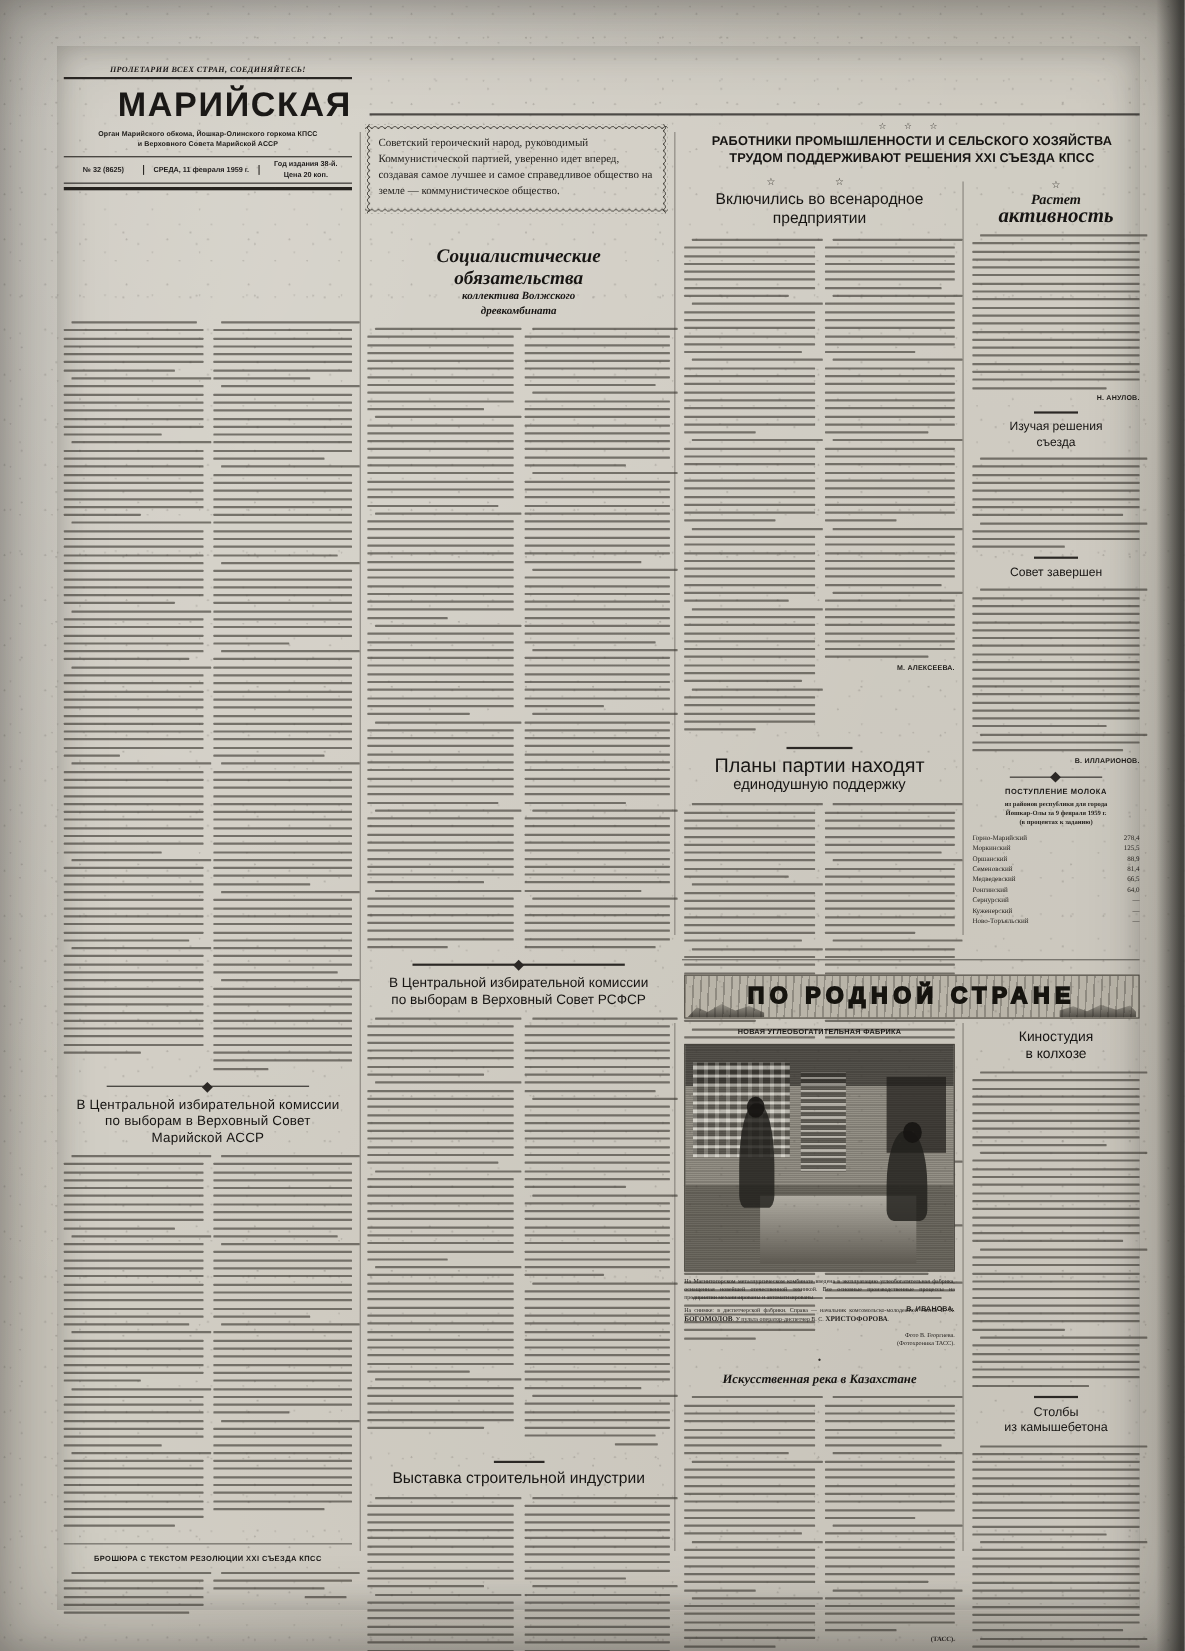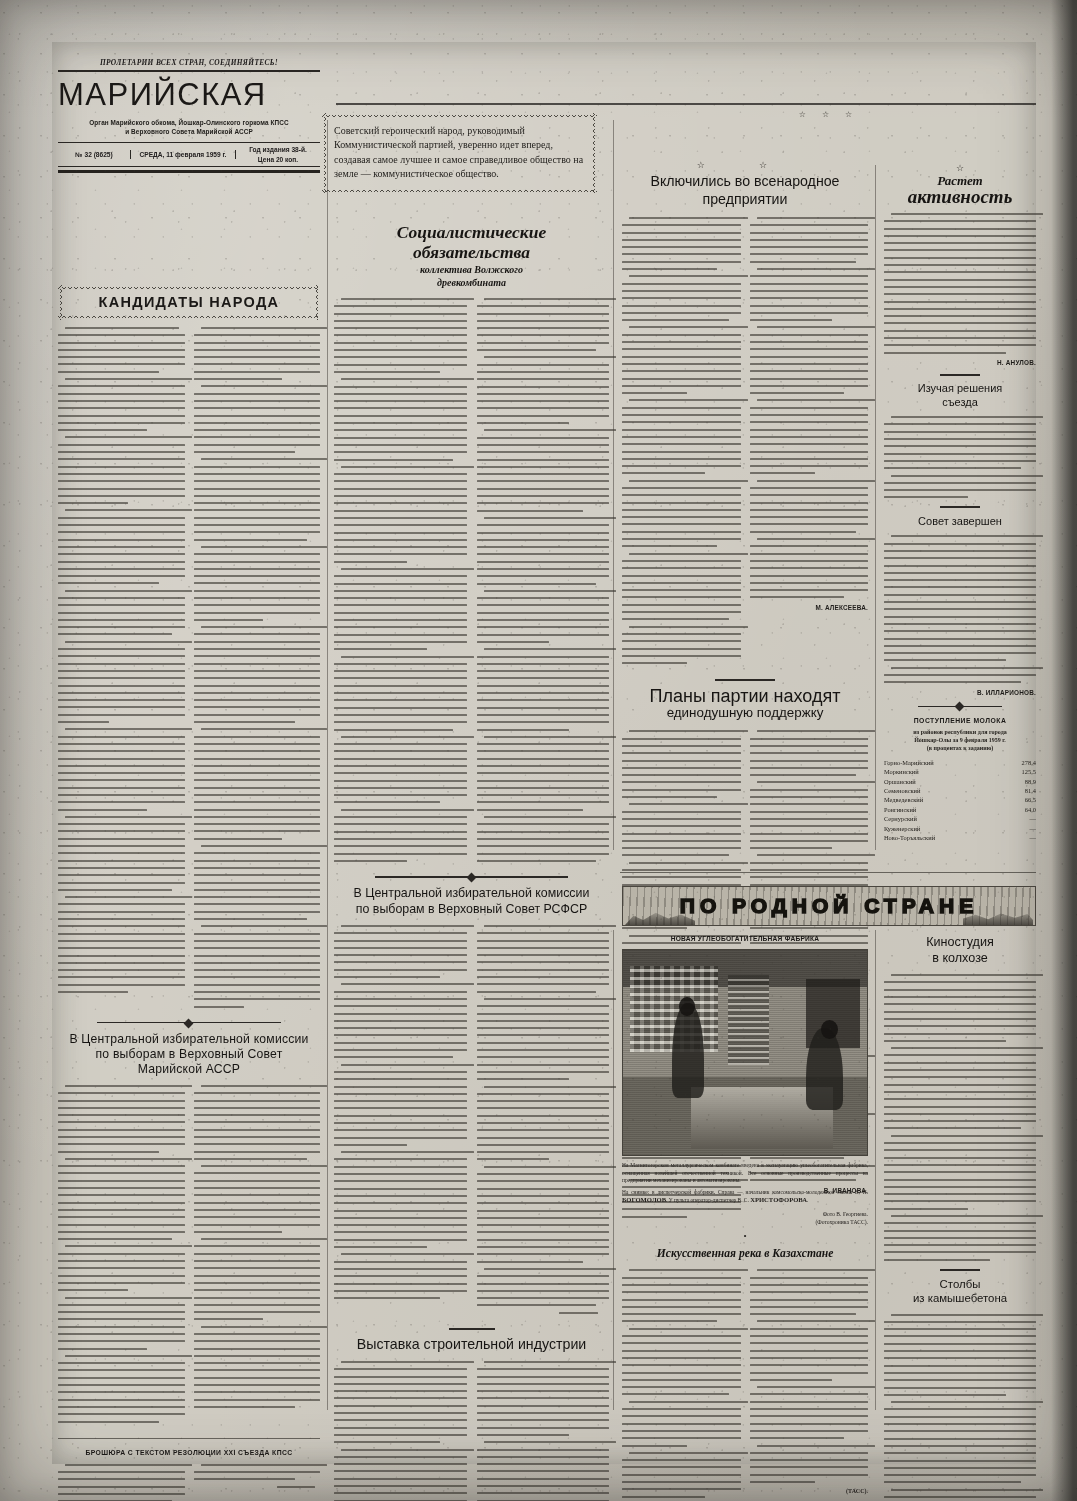--- a/index.html
+++ b/index.html
@@ -37,22 +37,22 @@
   
   .vrule{position:absolute;width:1px;background:#4a463f;opacity:.55;}
   .hrule{position:absolute;height:1px;background:#3b3832;opacity:.7;}
   .hrule2{position:absolute;height:2px;background:#2b2825;opacity:.8;}
 
   
   #masthead{position:absolute;left:58px;top:58px;width:262px;}
   .proletarii{font-family:"Liberation Serif",serif;font-style:italic;font-weight:bold;
     font-size:7.4px;letter-spacing:.35px;text-align:center;color:#232020;}
   .mh-rule{height:2px;background:#2a2724;margin:3px 0 7px;}
-  .mariyskaya{font-family:"Liberation Sans",sans-serif;font-weight:normal;font-size:31px;
-    letter-spacing:1.5px;text-align:left;color:#1b1917;line-height:32px;}
+  .mariyskaya{font-family:"Liberation Sans",sans-serif;font-weight:bold;font-size:31px;
+    letter-spacing:1.5px;text-align:right;color:#1b1917;line-height:32px;}
   .pravda{
     font-family:"Liberation Sans",sans-serif;font-weight:bold;font-size:46px;
     letter-spacing:2px;text-align:center;color:#141211;line-height:48px;
     -webkit-text-stroke:1.2px #141211;}
   .organ{font-family:"Liberation Sans",sans-serif;font-weight:bold;font-size:6.4px;
     text-align:center;line-height:9px;color:#22201d;margin-top:7px;letter-spacing:.1px;}
   .mh-bar{display:flex;border-top:1.6px solid #2a2724;border-bottom:1.6px solid #2a2724;
     margin-top:6px;height:23px;align-items:center;}
   .mh-bar>div{font-family:"Liberation Sans",sans-serif;font-weight:bold;font-size:6.6px;
     text-align:center;color:#232020;line-height:9.5px;}
@@ -171,25 +171,20 @@
     <div class="mh-date">СРЕДА, 11 февраля 1959 г.</div>
     <div class="mh-year">
       <div>Год издания 38-й.</div>
       <div>Цена 20 коп.</div>
     </div>
   </div>
   <div class="mh-thick"></div>
 </div>
 
 <div style="position:absolute;left:58px;top:285px;width:262px;">
-  <div class="wavybox">
-    <div class="wavy-l"></div>
-    <div class="wavy-r"></div>
-    <div class="kand-title">КАНДИДАТЫ НАРОДА</div>
-  </div>
 
   <div style="display:flex;gap:9px;margin-top:7px;">
     <div style="flex:1;" class="lines">
       <div class="ln i s90"></div>
           <div class="ln s100"></div>
           <div class="ln s100"></div>
           <div class="ln s100"></div>
       <div class="ln s100"></div>
           <div class="ln s100"></div>
           <div class="ln s80"></div>
@@ -507,21 +502,21 @@
 </div>
 
 <div class="vrule" style="left:327px;top:120px;height:1290px;"></div>
 <div class="vrule" style="left:613px;top:120px;height:730px;"></div>
 <div class="vrule" style="left:613px;top:930px;height:480px;"></div>
 <div class="vrule" style="left:875px;top:165px;height:685px;"></div>
 <div class="vrule" style="left:875px;top:930px;height:480px;"></div>
 
 <div class="hrule2" style="left:336px;top:103px;width:700px;"></div>
 
-<div style="position:absolute;left:322px;top:113px;width:275px;">
+<div style="position:absolute;left:332px;top:113px;width:275px;">
   <div class="wavybox" style="padding:11px 12px 12px;">
     <div class="wavy-l"></div>
     <div class="wavy-r"></div>
     <div class="lede">Советский героический народ, руководимый Коммунистической партией, уверенно идет вперед, создавая самое лучшее и самое справедливое общество на земле — коммунистическое общество.</div>
   </div>
 </div>
 
 <div style="position:absolute;left:334px;top:222px;width:275px;">
   <div class="h-serif-i" style="font-size:17.5px;line-height:20px;">Социалистические</div>
   <div class="h-serif-i" style="font-size:17.5px;line-height:20px;">обязательства</div>
@@ -860,20 +855,21 @@
           <div class="ln s100"></div>
           <div class="ln s100"></div>
       <div class="ln s100"></div>
 
     </div>
   </div>
 </div>
 
 <div style="position:absolute;left:622px;top:110px;width:414px;">
   <div class="stars">☆ ☆ ☆</div>
+  <div class="subhead-b" style="margin-top:3px;">РАБОТНИКИ ПРОМЫШЛЕННОСТИ И СЕЛЬСКОГО ХОЗЯЙСТВА ТРУДОМ ПОДДЕРЖИВАЮТ РЕШЕНИЯ XXI СЪЕЗДА КПСС</div>
 </div>
 
 <div style="position:absolute;left:622px;top:160px;width:246px;">
   <div class="stars" style="letter-spacing:26px;font-size:9px;">☆ ☆</div>
   <div class="h-sans" style="font-size:14.2px;line-height:18px;margin-top:2px;">Включились во всенародное</div>
   <div class="h-sans" style="font-size:14.2px;line-height:18px;">предприятии</div>
 
   <div style="display:flex;gap:9px;margin-top:9px;">
     <div style="flex:1;" class="lines">
       <div class="ln i s100"></div>

